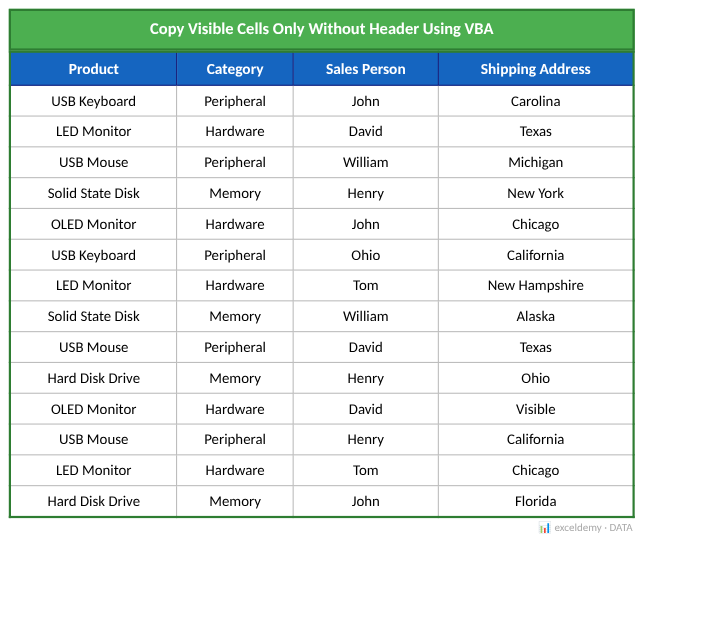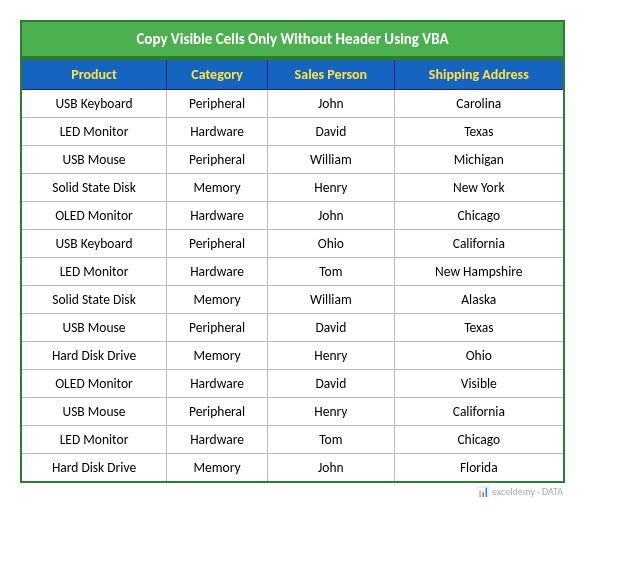--- a/index.html
+++ b/index.html
@@ -4,39 +4,39 @@
   <style>
     * { box-sizing: border-box; margin: 0; padding: 0; }
     body {
       font-family: Calibri, Arial, sans-serif;
       font-size: 14px;
       background: #fff;
       width: 642px;
     }
     .page-wrapper {
       width: 585px;
-      padding: 20px;
+      padding: 8px;
     }
     .title-bar {
       background-color: #4CAF50;
       color: #fff;
       font-weight: bold;
       font-size: 15px;
       text-align: center;
       padding: 8px 4px;
       border: 2px solid #2e7d32;
     }
     table {
       width: 100%;
       border-collapse: collapse;
       border: 2px solid #2e7d32;
     }
     thead tr th {
       background-color: #1565C0;
-      color: #fde047;
+      color: #ffffff;
       font-weight: bold;
       text-align: center;
       padding: 6px 4px;
       border: 1px solid #1a237e;
       font-size: 14px;
     }
     tbody tr td {
       text-align: center;
       padding: 5px 4px;
       border: 1px solid #bdbdbd;

